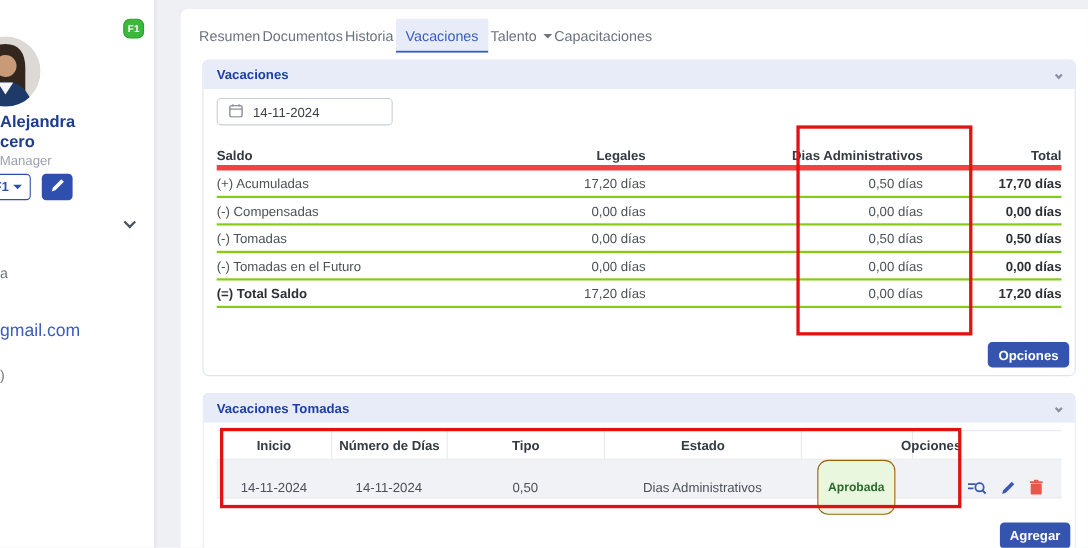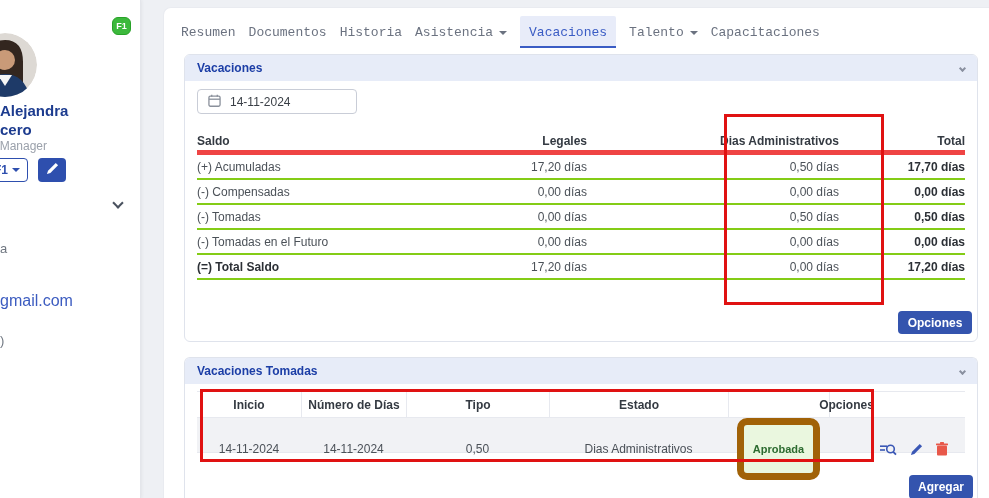--- a/index.html
+++ b/index.html
@@ -52,21 +52,21 @@
   .frag-par { position: absolute; left: 0; top: 333px; font-size: 13px; color: #6f7680; }
 
   
   .card {
     position: absolute; left: 163px; top: 7px; width: 826px; height: 491px;
     background: #fff; border-radius: 8px 0 0 0;
     border-top: 1px solid #e9ebf0; border-left: 1px solid #e9ebf0;
   }
   
   .tabs { position: absolute; left: 17px; top: 8px; height: 32px;
-    display: flex; gap: 13px; font-size: 13px; color: #6b7280; font-family: Liberation Mono, monospace; }
+    display: flex; align-items: center; gap: 2px; font-size: 13px; color: #6b7280; }
   .tab { display: flex; align-items: center; gap: 6px; padding: 8px 0 7px; cursor: pointer; white-space: nowrap; }
   .tab.active { background: #e8ecf9; color: #3a5cc4; padding: 8px 9px 6px;
     border-bottom: 2px solid #3a5cc4; border-radius: 2px 2px 0 0; }
 
   
   .panel { position: absolute; left: 20px; width: 794px; background: #fff;
     border: 1px solid #dfe3ec; border-radius: 6px; }
   .panel-hd { height: 26px; background: #e7ecf8; border-radius: 5px 5px 0 0;
     display: flex; align-items: center; justify-content: space-between;
     padding: 0 12px; color: #1c3ea6; font-weight: bold; font-size: 12px; }
@@ -106,21 +106,21 @@
   .ttable { position: absolute; left: 12px; top: 7px; width: 768px; font-size: 12px; }
   .trow { display: grid; grid-template-columns: 104px 105px 143px 179px 101px 34px 102px; align-items: center; }
   .trow.hd { height: 27px; font-weight: bold; color: #343a42; background: #fff;
     border-top: 1px solid #e7e9ef; border-bottom: 1px solid #e7e9ef; }
   .trow.hd > div { text-align: center; border-left: 1px solid #e7e9ef; height: 100%;
     display: flex; align-items: center; justify-content: center; }
   .trow.hd > div:first-child { border-left: none; }
   .trow.data { height: 35px; background: #f1f2f5; border-bottom: 1px solid #e7e9ef; color: #4b5158; }
   .trow.data > div { text-align: center; }
   .badge-aprobada {
-    display: inline-block; padding: 18px 9px; border: 7px solid #a16207;
+    display: inline-block; padding: 18px 9px; border: 1px solid #a16207;
     background: #eaf7df; color: #2c6b2f; font-size: 11px; font-weight: bold;
     border-radius: 10px;
   }
   .action-icons { display: flex; align-items: center; justify-content: center; gap: 13px; }
   .action-icons span { cursor: pointer; display: inline-flex; }
 
   
   .hl { position: absolute; border: 3px solid #e01212; pointer-events: none; z-index: 5; }
   .hl1 { left: 560px; top: 106px; width: 160px; height: 191px; }
   .hl2 { left: 36px;  top: 381px; width: 674px; height: 73px; }
@@ -169,24 +169,20 @@
 
   <div class="tabs">
     <div class="tab">
         <span>Resumen</span>
       </div>
     <div class="tab">
         <span>Documentos</span>
       </div>
     <div class="tab">
         <span>Historia</span>
-      </div>
-    <div class="tab">
-        <span>Asistencia</span>
-        <span class="caret-dn"></span>
       </div>
     <div class="tab active">
         <span>Vacaciones</span>
       </div>
     <div class="tab">
         <span>Talento</span>
         <span class="caret-dn"></span>
       </div>
     <div class="tab">
         <span>Capacitaciones</span>

